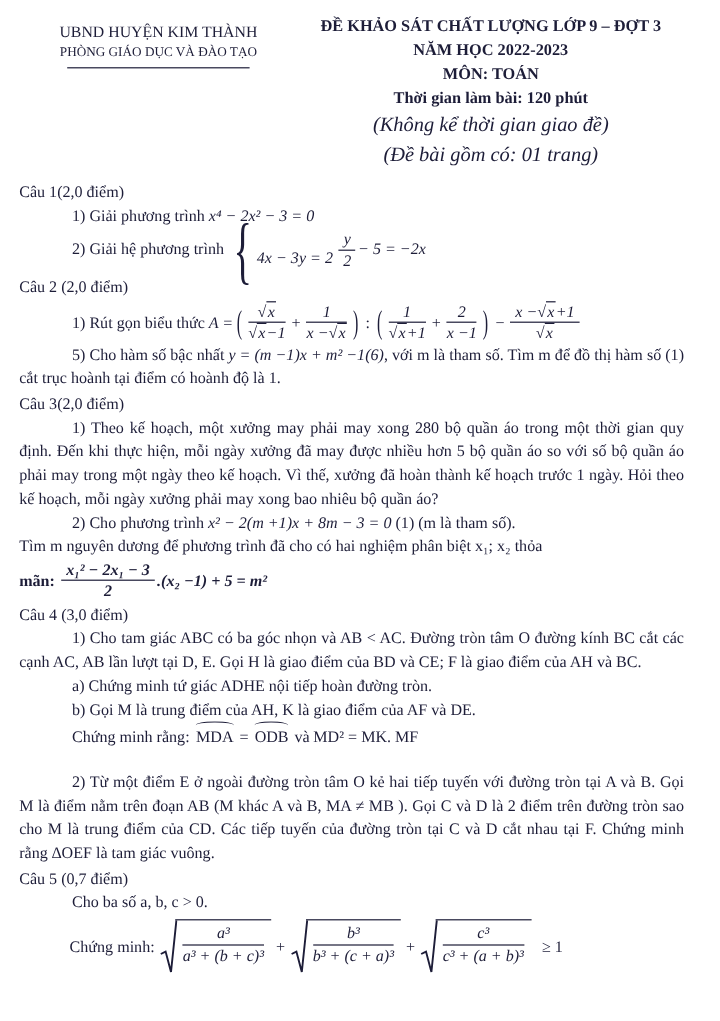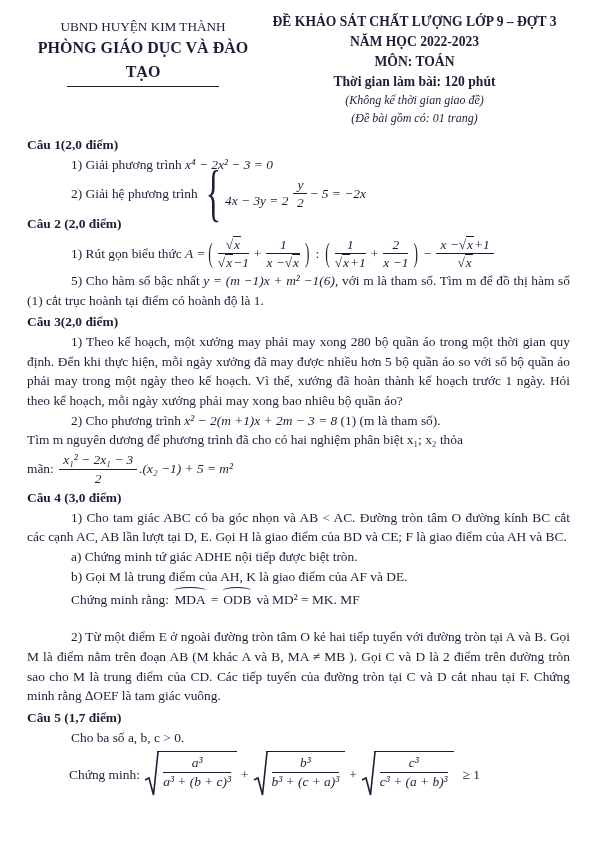--- a/index.html
+++ b/index.html
@@ -1,32 +1,32 @@
 <!DOCTYPE html>
 <html><head>
 <meta charset="utf-8">
 <style>
   html,body{margin:0;padding:0;background:#ffffff;}
   body{
     width:600px;height:851px;overflow:hidden;
     font-family:"Liberation Serif","DejaVu Serif",serif;
     color:#1d1d38;font-size:13.4px;line-height:1.47;
   }
-  .page{width:600px;height:851px;box-sizing:border-box;padding:12px 30px 0 27px;}
+  .page{width:600px;height:851px;box-sizing:border-box;padding:12px 30px 0 16px;}
   
   .hdr{display:flex;margin-bottom:8px;}
   .hleft{width:232px;text-align:center;padding-top:5px;flex:none;}
   .hleft .l1{font-size:13.2px;}
-  .hleft .l2{font-weight:bold;font-size:16px;}
+  .hleft .l2{font-weight:normal;font-size:11px;}
   .hrule{width:152px;border-bottom:1.6px solid #1d1d38;margin:3px auto 0;}
   .hright{flex:1;text-align:center;}
   .hright .t{font-weight:bold;font-size:13.6px;}
-  .hright .n{font-style:italic;font-size:12px;}
+  .hright .n{font-style:italic;font-size:17px;}
   
-  .qh{font-weight:bold;margin:2px 0 0;}
+  .qh{font-weight:normal;margin:2px 0 0;}
   p{margin:0;text-align:justify;}
   .ind{text-indent:44px;}
   .m{font-style:italic;white-space:nowrap;}
   
   .frac{display:inline-flex;flex-direction:column;text-align:center;vertical-align:middle;margin:0 2px;font-style:italic;}
   .frac .num{border-bottom:1.1px solid currentColor;padding:0 4px 1px;line-height:1.15;}
   .frac .den{padding-top:1px;line-height:1.15;}
   
   .sqrt{white-space:nowrap;font-style:italic;}
   .sqrt .rs{font-style:normal;}
@@ -116,46 +116,46 @@
     <span class="op">−</span>
     <span class="frac">
       <span class="num"><span>x −</span><span class="sqrt"><span class="rs">√</span><span class="rad">x</span></span><span>+1</span></span>
       <span class="den"><span class="sqrt"><span class="rs">√</span><span class="rad">x</span></span></span>
     </span>
   </div>
   <p class="ind"><span>5) Cho hàm số bậc nhất </span><span class="m">y = (m −1)x + m² −1(6)</span><span>, với m là tham số. Tìm m để đồ thị hàm số (1) cắt trục hoành tại điểm có hoành độ là 1.</span></p>
 
   <p class="qh">Câu 3(2,0 điểm)</p>
   <p class="ind">1) Theo kế hoạch, một xưởng may phải may xong 280 bộ quần áo trong một thời gian quy định. Đến khi thực hiện, mỗi ngày xưởng đã may được nhiều hơn 5 bộ quần áo so với số bộ quần áo phải may trong một ngày theo kế hoạch. Vì thế, xưởng đã hoàn thành kế hoạch trước 1 ngày. Hỏi theo kế hoạch, mỗi ngày xưởng phải may xong bao nhiêu bộ quần áo?</p>
-  <p class="ind"><span>2) Cho phương trình </span><span class="m">x² − 2(m +1)x + 2m − 3 = 8</span><span> (1) (m là tham số).</span></p>
+  <p class="ind"><span>2) Cho phương trình </span><span class="m">x² − 2(m +1)x + 8m − 3 = 0</span><span> (1) (m là tham số).</span></p>
   <p>Tìm m nguyên dương để phương trình đã cho có hai nghiệm phân biệt x₁; x₂ thỏa</p>
-  <div class="mathline" style="margin-left:0;margin-top:2px;">
+  <div class="mathline" style="margin-left:0;margin-top:2px;font-weight:bold;">
     <span>mãn:</span>&nbsp;
     <span class="frac">
       <span class="num">x₁² − 2x₁ − 3</span>
       <span class="den">2</span>
     </span>
     <span class="m">.(x₂ −1) + 5 = m²</span>
   </div>
 
   <p class="qh">Câu 4 (3,0 điểm)</p>
   <p class="ind">1) Cho tam giác ABC có ba góc nhọn và AB &lt; AC. Đường tròn tâm O đường kính BC cắt các cạnh AC, AB lần lượt tại D, E. Gọi H là giao điểm của BD và CE; F là giao điểm của AH và BC.</p>
-  <p class="ind">a) Chứng minh tứ giác ADHE nội tiếp được biệt tròn.</p>
+  <p class="ind">a) Chứng minh tứ giác ADHE nội tiếp hoàn đường tròn.</p>
   <p class="ind">b) Gọi M là trung điểm của AH, K là giao điểm của AF và DE.</p>
   <div class="mathline" style="margin-top:3px;margin-bottom:18px;text-align:center;">
     <span>Chứng minh rằng:</span>&nbsp;
     <span class="hat">MDA</span>
     <span class="op">=</span>
     <span class="hat">ODB</span>
     <span class="op">và</span>
     <span>MD² = MK. MF</span>
   </div>
   <p class="ind">2) Từ một điểm E ở ngoài đường tròn tâm O kẻ hai tiếp tuyến với đường tròn tại A và B. Gọi M là điểm nằm trên đoạn AB (M khác A và B, MA ≠ MB ). Gọi C và D là 2 điểm trên đường tròn sao cho M là trung điểm của CD. Các tiếp tuyến của đường tròn tại C và D cắt nhau tại F. Chứng minh rằng ∆OEF là tam giác vuông.</p>
 
-  <p class="qh">Câu 5 (1,7 điểm)</p>
+  <p class="qh">Câu 5 (0,7 điểm)</p>
   <p class="ind">Cho ba số a, b, c &gt; 0.</p>
   <div class="mathline" style="margin-top:4px;margin-left:42px;">
     <span>Chứng minh:</span>&nbsp;
     <span class="bigsqrt">
       <svg class="radsvg" viewBox="0 0 15 46" preserveAspectRatio="none">
           <path d="M1 29 L5 27 L9.5 44 L14 1" stroke="currentColor" fill="none" stroke-width="1.6"></path>
         </svg>
       <span class="brad"><span class="frac">
             <span class="num">a³</span>
             <span class="den">a³ + (b + c)³</span>

